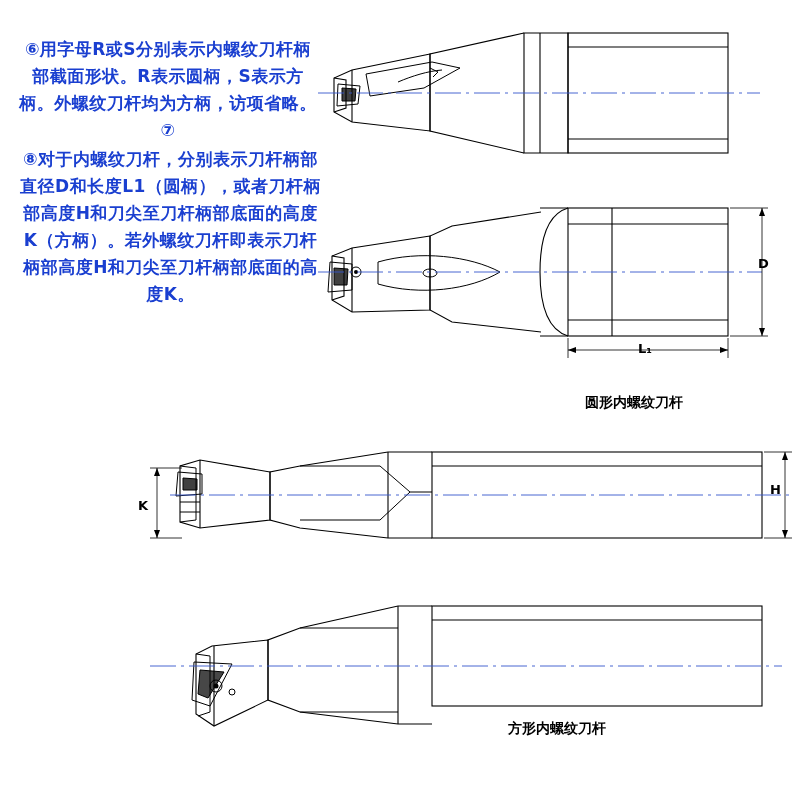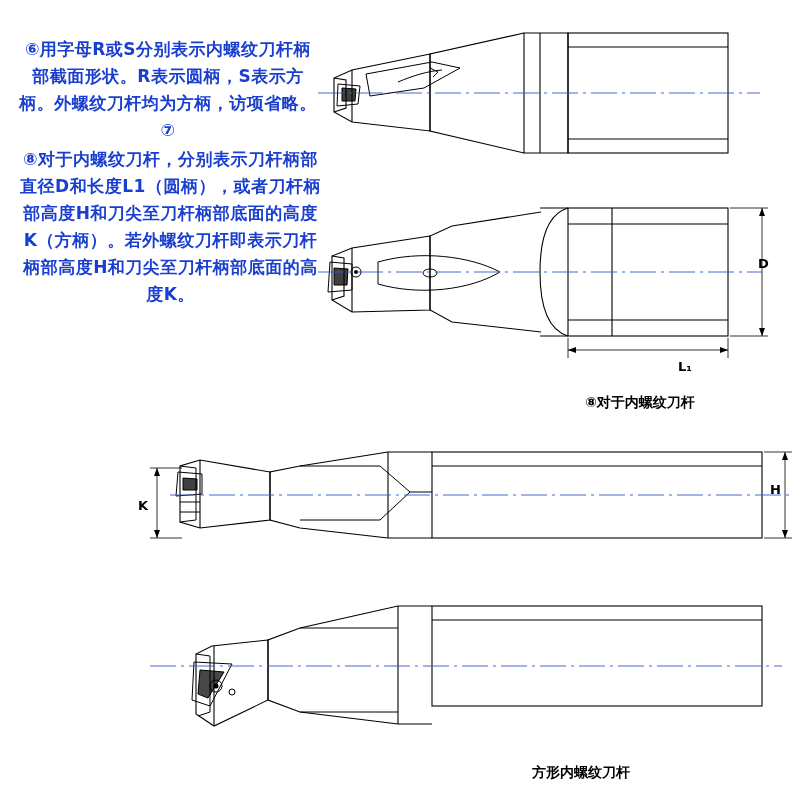--- a/index.html
+++ b/index.html
@@ -22,45 +22,45 @@
 
   .caption{
     position:absolute;
     color:#000;
     font-size:14px;
     font-weight:bold;
     font-family:"DejaVu Sans","Liberation Sans",sans-serif;
     white-space:nowrap;
   }
   #cap1{left:585px;top:394px;}
-  #cap2{left:508px;top:764px;margin-left:24px;}
+  #cap2{left:508px;top:720px;}
 
   .dim-label{
     position:absolute;
     color:#000;
     font-size:13px;
     font-weight:bold;
     font-family:"DejaVu Sans","Liberation Sans",sans-serif;
   }
   #lblD{left:758px;top:256px;}
-  #lblL1{left:638px;top:359px;margin-left:40px;}
+  #lblL1{left:638px;top:341px;}
   #lblH{left:770px;top:482px;}
   #lblK{left:138px;top:498px;}
 
   svg{position:absolute;left:0;top:0;width:800px;height:800px;}
 </style>
 </head>
 <body>
 
 <div id="root">
 
   <div class="txt-block" id="para1">⑥用字母R或S分别表示内螺纹刀杆柄部截面形状。R表示圆柄，S表示方柄。外螺纹刀杆均为方柄，访项省略。⑦</div>
   <div class="txt-block" id="para2">⑧对于内螺纹刀杆，分别表示刀杆柄部直径D和长度L1（圆柄），或者刀杆柄部高度H和刀尖至刀杆柄部底面的高度K（方柄）。若外螺纹刀杆即表示刀杆柄部高度H和刀尖至刀杆柄部底面的高度K。</div>
 
-  <div class="caption" id="cap1">⑧对于内螺纹刀杆</div>
+  <div class="caption" id="cap1">圆形内螺纹刀杆</div>
   <div class="caption" id="cap2">方形内螺纹刀杆</div>
 
   <div class="dim-label" id="lblD">D</div>
   <div class="dim-label" id="lblL1">L₁</div>
   <div class="dim-label" id="lblH">H</div>
   <div class="dim-label" id="lblK">K</div>
 
   <svg viewBox="0 0 800 800">
     <g fill="none" stroke="#000" stroke-width="1.1" stroke-linejoin="miter">
 

